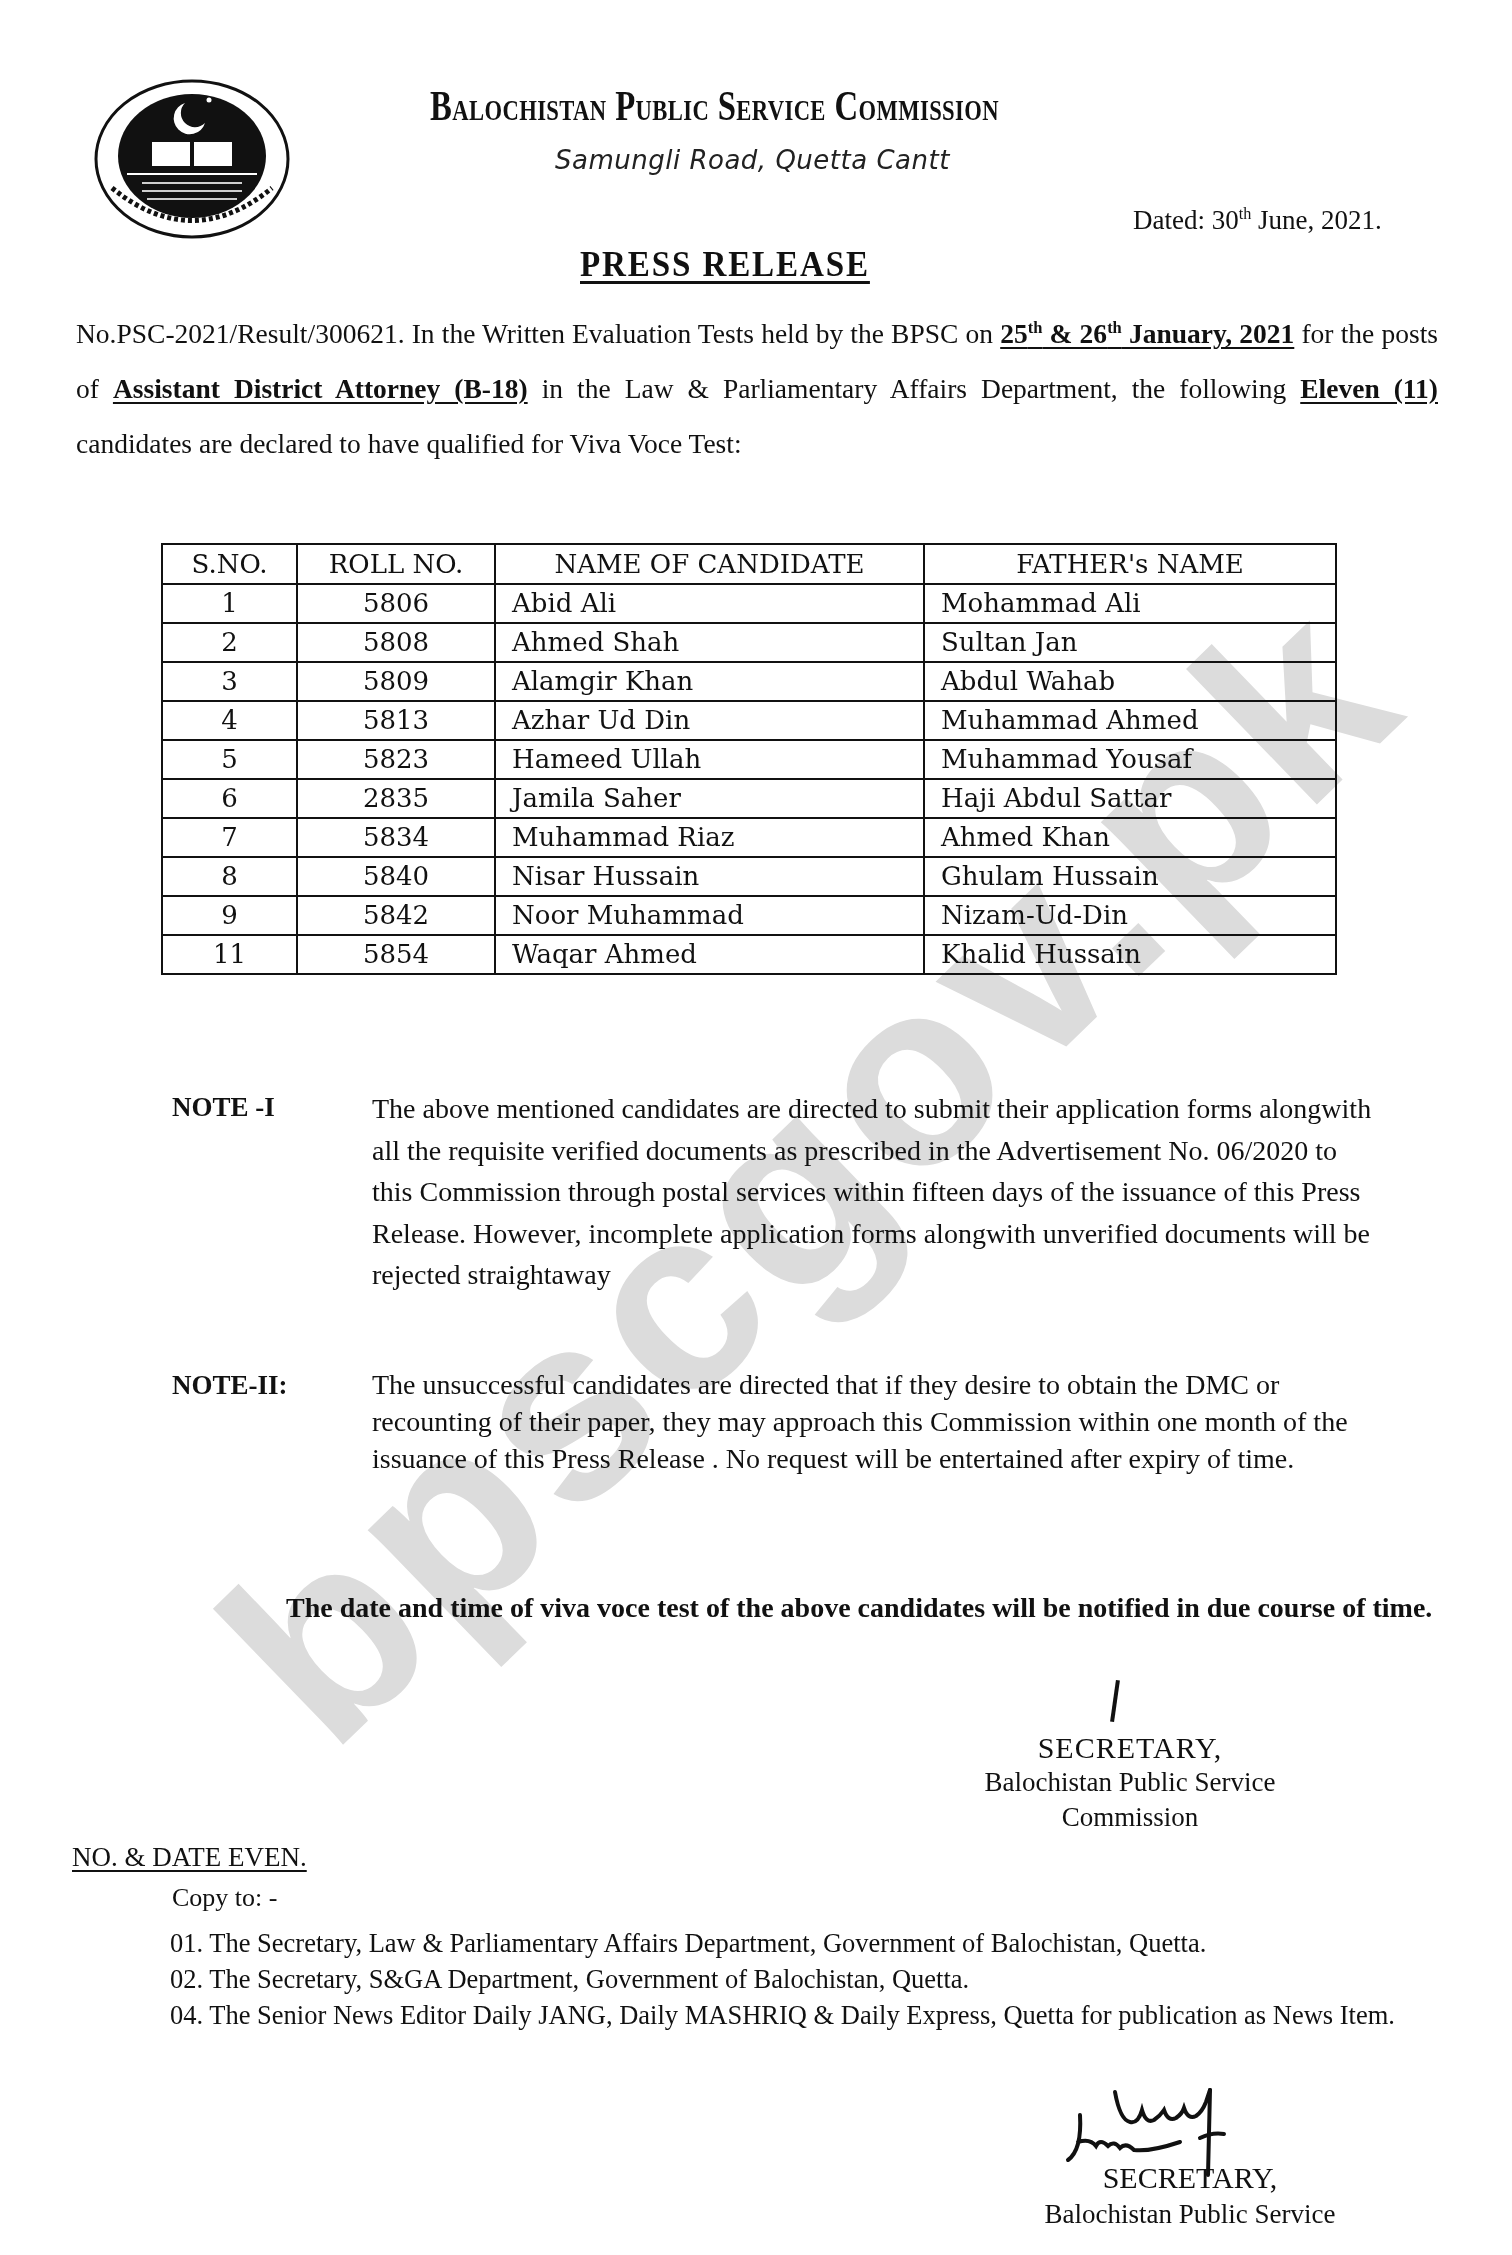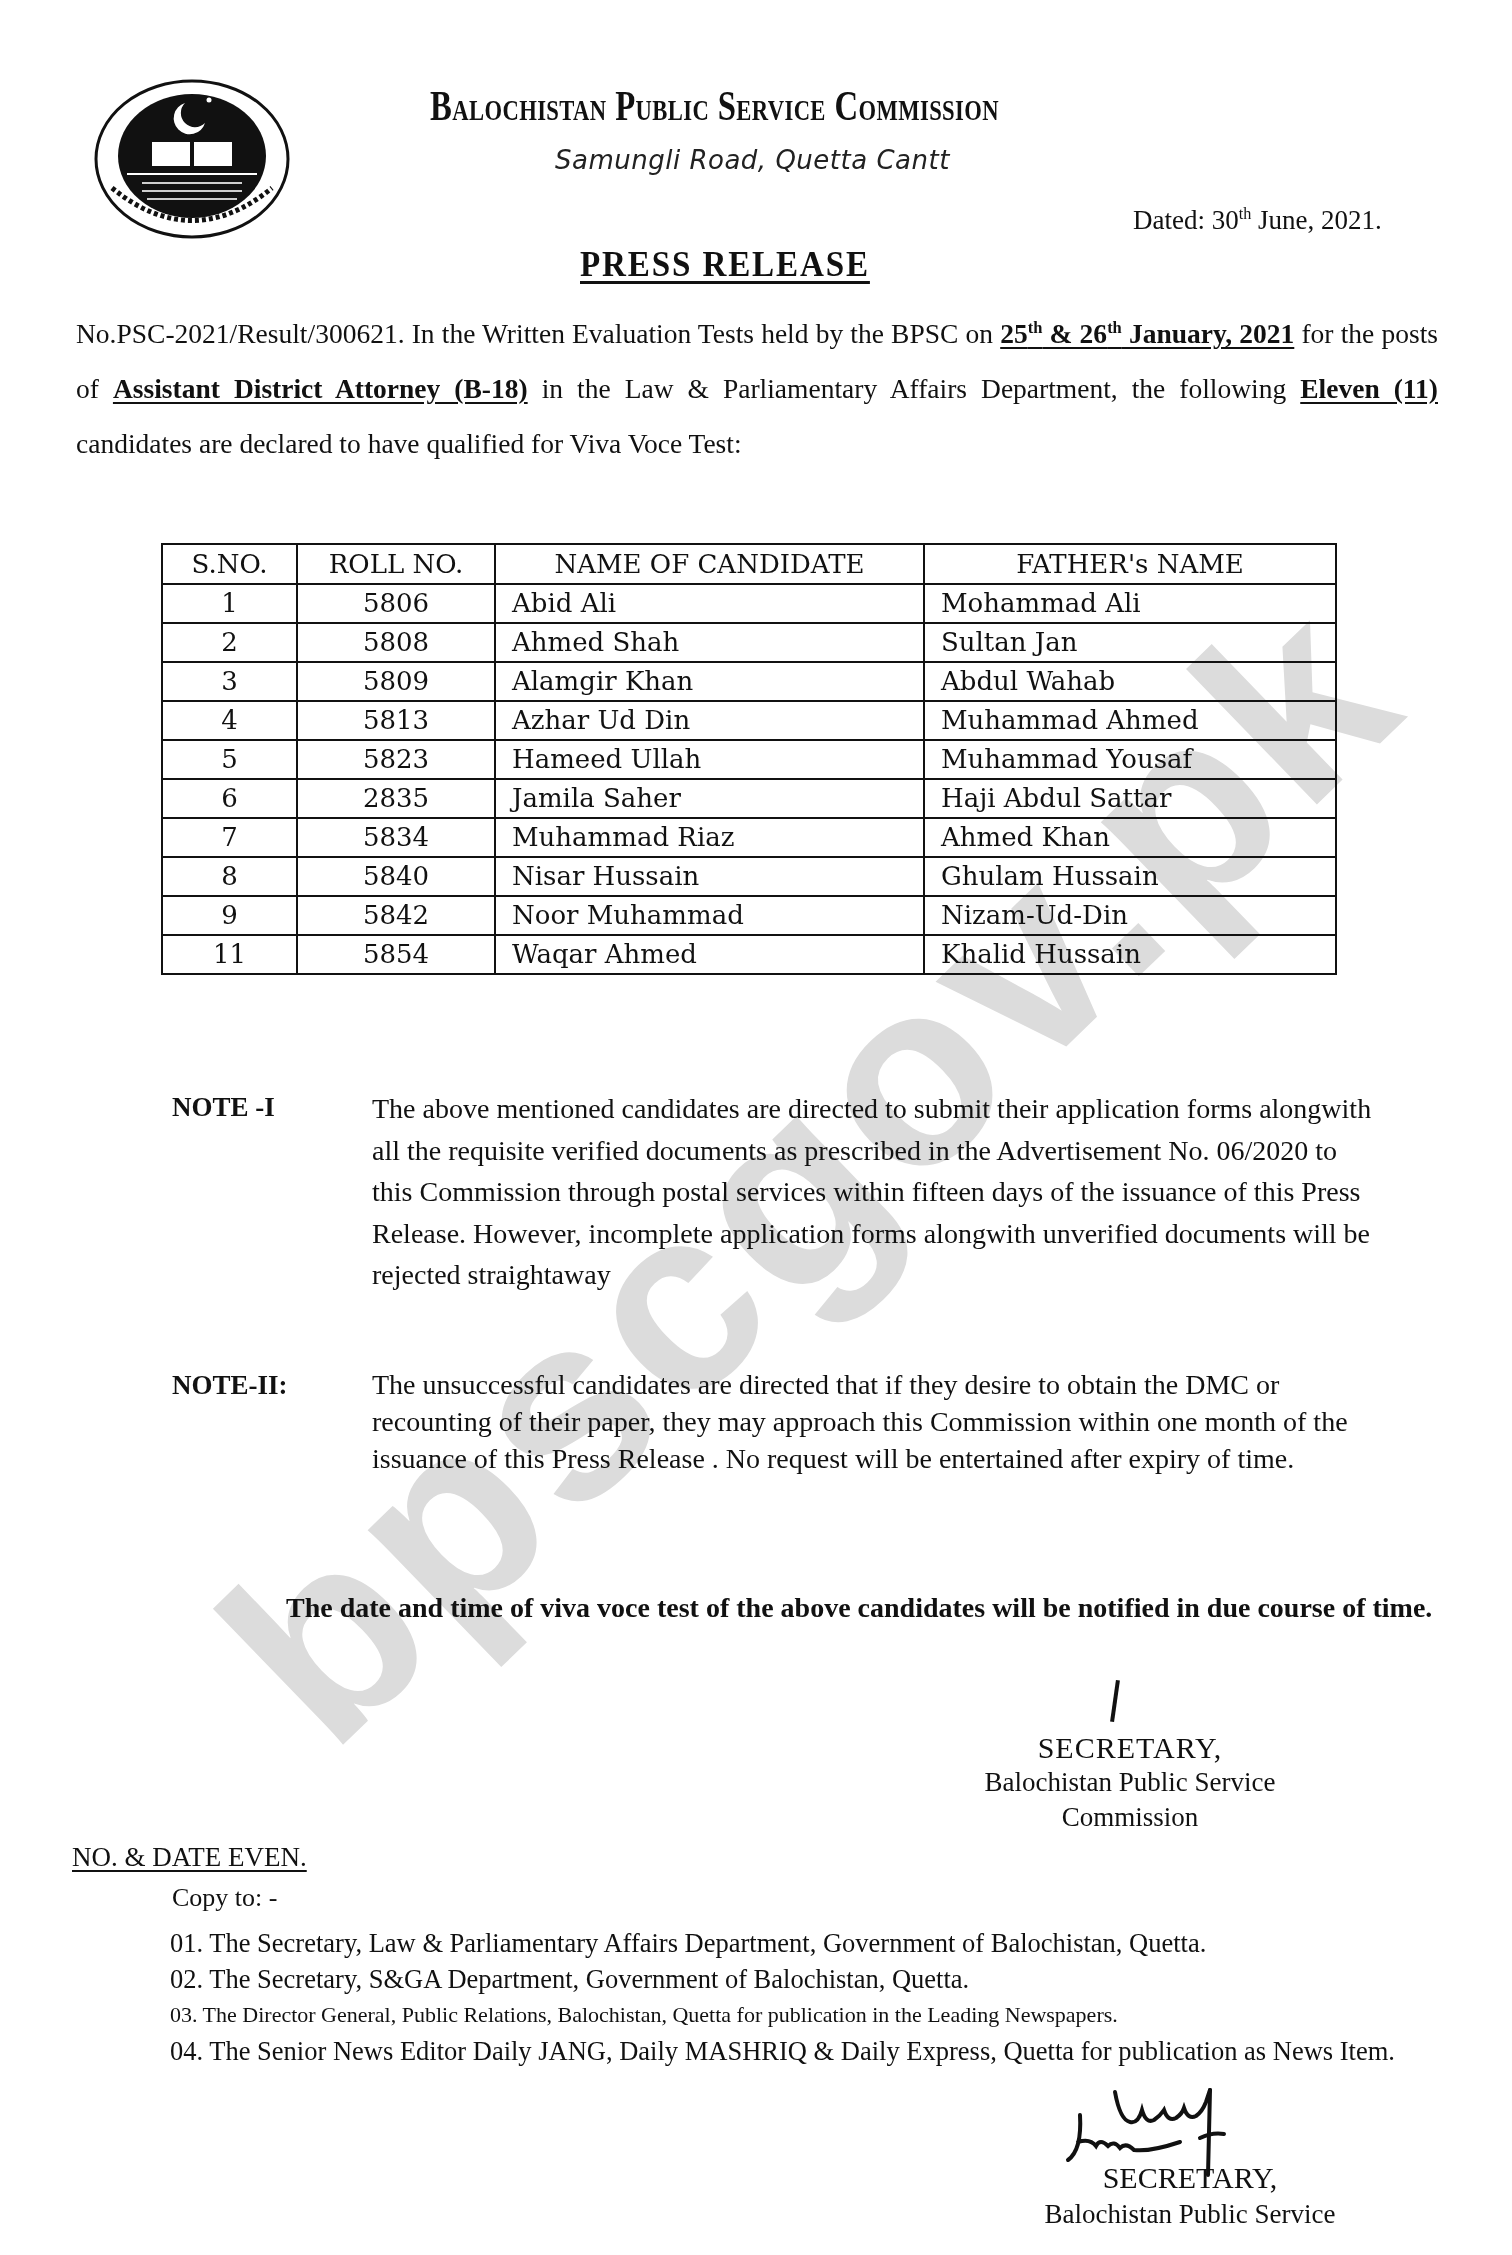--- a/index.html
+++ b/index.html
@@ -164,21 +164,20 @@
     <div class="role">SECRETARY,</div>
     <div>Balochistan Public Service</div>
     <div>Commission</div>
   </div>
 
   <div class="abs nodate">NO. &amp; DATE EVEN.</div>
   <div class="abs copyto">Copy to: -</div>
   <div class="abs copylist">
     <div class="item">01. The Secretary, Law &amp; Parliamentary Affairs Department, Government of Balochistan, Quetta.</div>
     <div class="item">02. The Secretary, S&amp;GA Department, Government of Balochistan, Quetta.</div>
-    <div class="item small">03. The Director General, Public Relations, Balochistan, Quetta for publication in the Leading Newspapers.</div>
     <div class="item wrap">04. The Senior News Editor Daily JANG, Daily MASHRIQ &amp; Daily Express, Quetta for publication as News Item.</div>
   </div>
 
   <svg class="abs sig2" viewBox="0 0 240 100">
     <path d="M55 12 Q60 40 70 42 Q78 44 82 30 Q86 44 94 40 Q100 36 104 30 Q108 42 116 38 Q122 34 124 28 Q128 40 136 36 Q142 32 146 22 L150 10" fill="none" stroke="#111" stroke-width="4" stroke-linecap="round"></path>
     <path d="M150 10 L148 95" fill="none" stroke="#111" stroke-width="4" stroke-linecap="round"></path>
     <path d="M20 35 Q22 70 8 80 M18 62 Q30 58 36 66 Q40 58 48 66 Q54 60 60 68 Q66 62 74 70 Q90 72 120 62 M140 58 Q152 52 164 54" fill="none" stroke="#111" stroke-width="4" stroke-linecap="round"></path>
   </svg>
   <div class="abs sig-block2">
     <div class="role">SECRETARY,</div>

